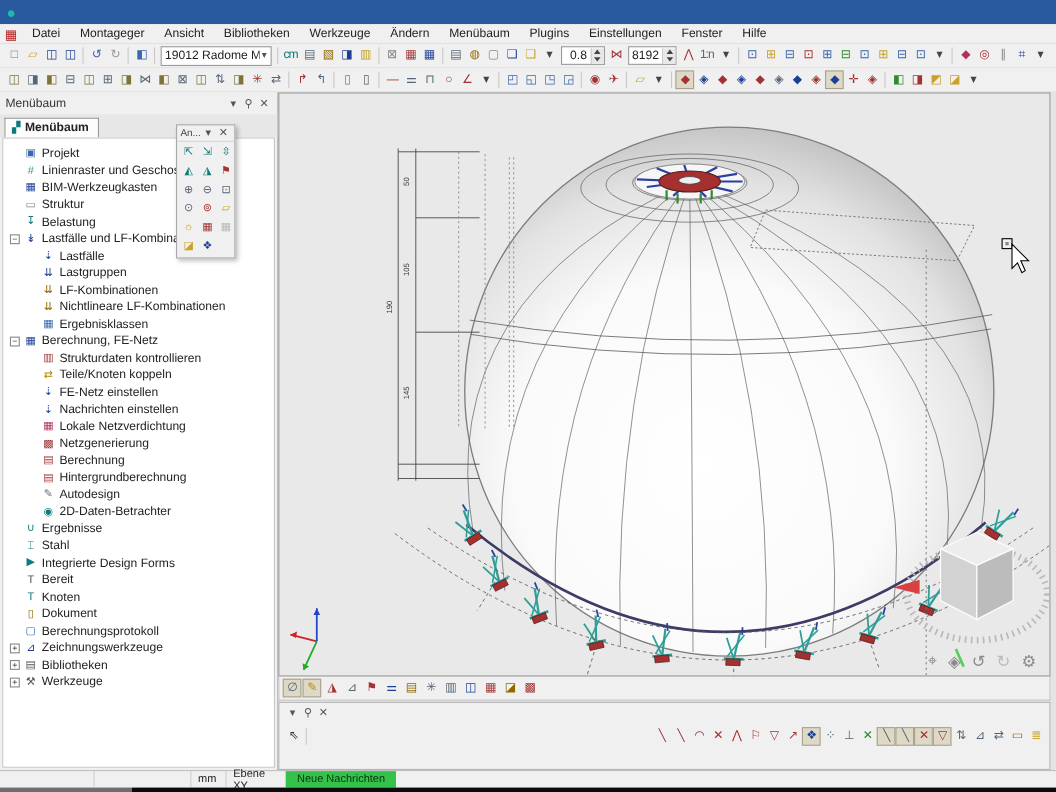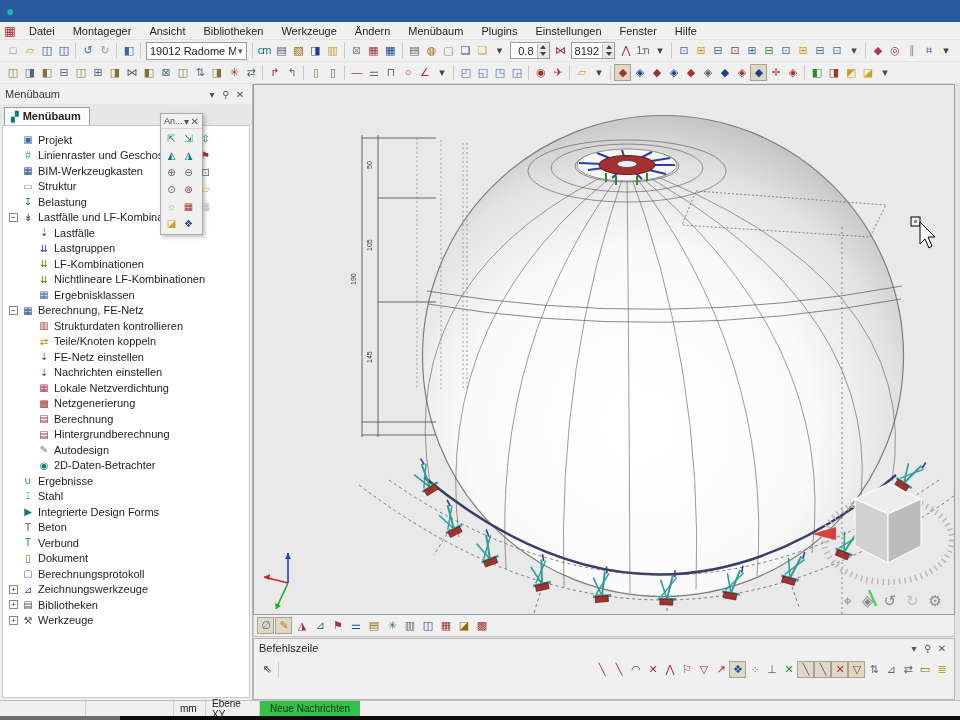--- a/index.html
+++ b/index.html
@@ -68,21 +68,21 @@
   .cmdinput { height:18px; margin:0 4px 2px 4px; background:#fff; border:1px solid #7a7a7a; line-height:16px; padding-left:4px; }
   
   .statusbar { height:16px; background:#f0f0f0; border-top:1px solid #c0c0c0; display:flex; align-items:stretch; font-size:10px; }
   .scell { border-right:1px solid #cfcfcf; display:flex; align-items:center; padding:0 6px; }
   .sfill { flex:1; display:flex; align-items:center; padding:0 6px; }
   .msgbtn { background:#35c24b; color:#09350f; display:flex; align-items:center; padding:0 10px; font-size:10px; }
   .blackstrip { height:4px; display:flex; }
   .blackstrip .bs1 { width:120px; background:#6e6e6e; }
   .blackstrip .bs2 { flex:1; background:#0b0b0b; }
   
-  .palette { position:absolute; left:160px; top:113px; width:43px; background:#f0f0f0;
+  .palette { position:absolute; left:160px; top:113px; width:54px; background:#f0f0f0;
     border:1px solid #aaa; box-shadow:2px 2px 4px rgba(0,0,0,.25); z-index:50; }
   .palhdr { height:15px; display:flex; align-items:center; padding:0 3px; font-size:9px; color:#444; border-bottom:1px solid #d5d5d5; }
   .palhdr .dtitle { flex:1; }
   .palgrid { display:grid; grid-template-columns:repeat(3,16px); gap:1px; padding:2px; }
   .palgrid .icon { width:16px; height:16px; font-size:10px; }
 </style>
 </head>
 <body>
 
 <div class="titlebar">
@@ -465,27 +465,27 @@
 
         <div class="titem" data-indent="0">
           <span class="texp"></span>
           <span class="tico" style="color: rgb(11, 122, 122);">▶</span>
           <span class="tlabel">Integrierte Design Forms</span>
         </div>
 
         <div class="titem" data-indent="0">
           <span class="texp"></span>
           <span class="tico" style="color: rgb(85, 85, 85);">T</span>
-          <span class="tlabel">Beton</span>
+          <span class="tlabel">Bereit</span>
         </div>
 
         <div class="titem" data-indent="0">
           <span class="texp"></span>
           <span class="tico" style="color: rgb(11, 122, 122);">T</span>
-          <span class="tlabel">Verbund</span>
+          <span class="tlabel">Knoten</span>
         </div>
 
         <div class="titem" data-indent="0">
           <span class="texp"></span>
           <span class="tico" style="color: rgb(148, 104, 0);">▯</span>
           <span class="tlabel">Dokument</span>
         </div>
 
         <div class="titem" data-indent="0">
           <span class="texp"></span>
@@ -684,21 +684,20 @@
         <span class="icon" style="color: rgb(85, 102, 119);">✳</span>
         <span class="icon" style="color: rgb(85, 102, 119);">▥</span>
         <span class="icon" style="color: rgb(28, 63, 148);">◫</span>
         <span class="icon" style="color: rgb(163, 51, 51);">▦</span>
         <span class="icon" style="color: rgb(148, 104, 0);">◪</span>
         <span class="icon" style="color: rgb(163, 51, 51);">▩</span>
       </div>
 
     <div class="cmdpanel">
       <div class="cmdhdr">
-        <span class="dtitle">Befehlszeile</span>
         <span class="winbtn">▾</span>
         <span class="winbtn">⚲</span>
         <span class="winbtn">✕</span>
       </div>
       <div class="cmdbody">
         <span class="icon" style="color: rgb(51, 51, 51);">⇖</span>
         <span class="sep"></span>
         <span class="spacer"></span>
         <div class="ticons">
 

